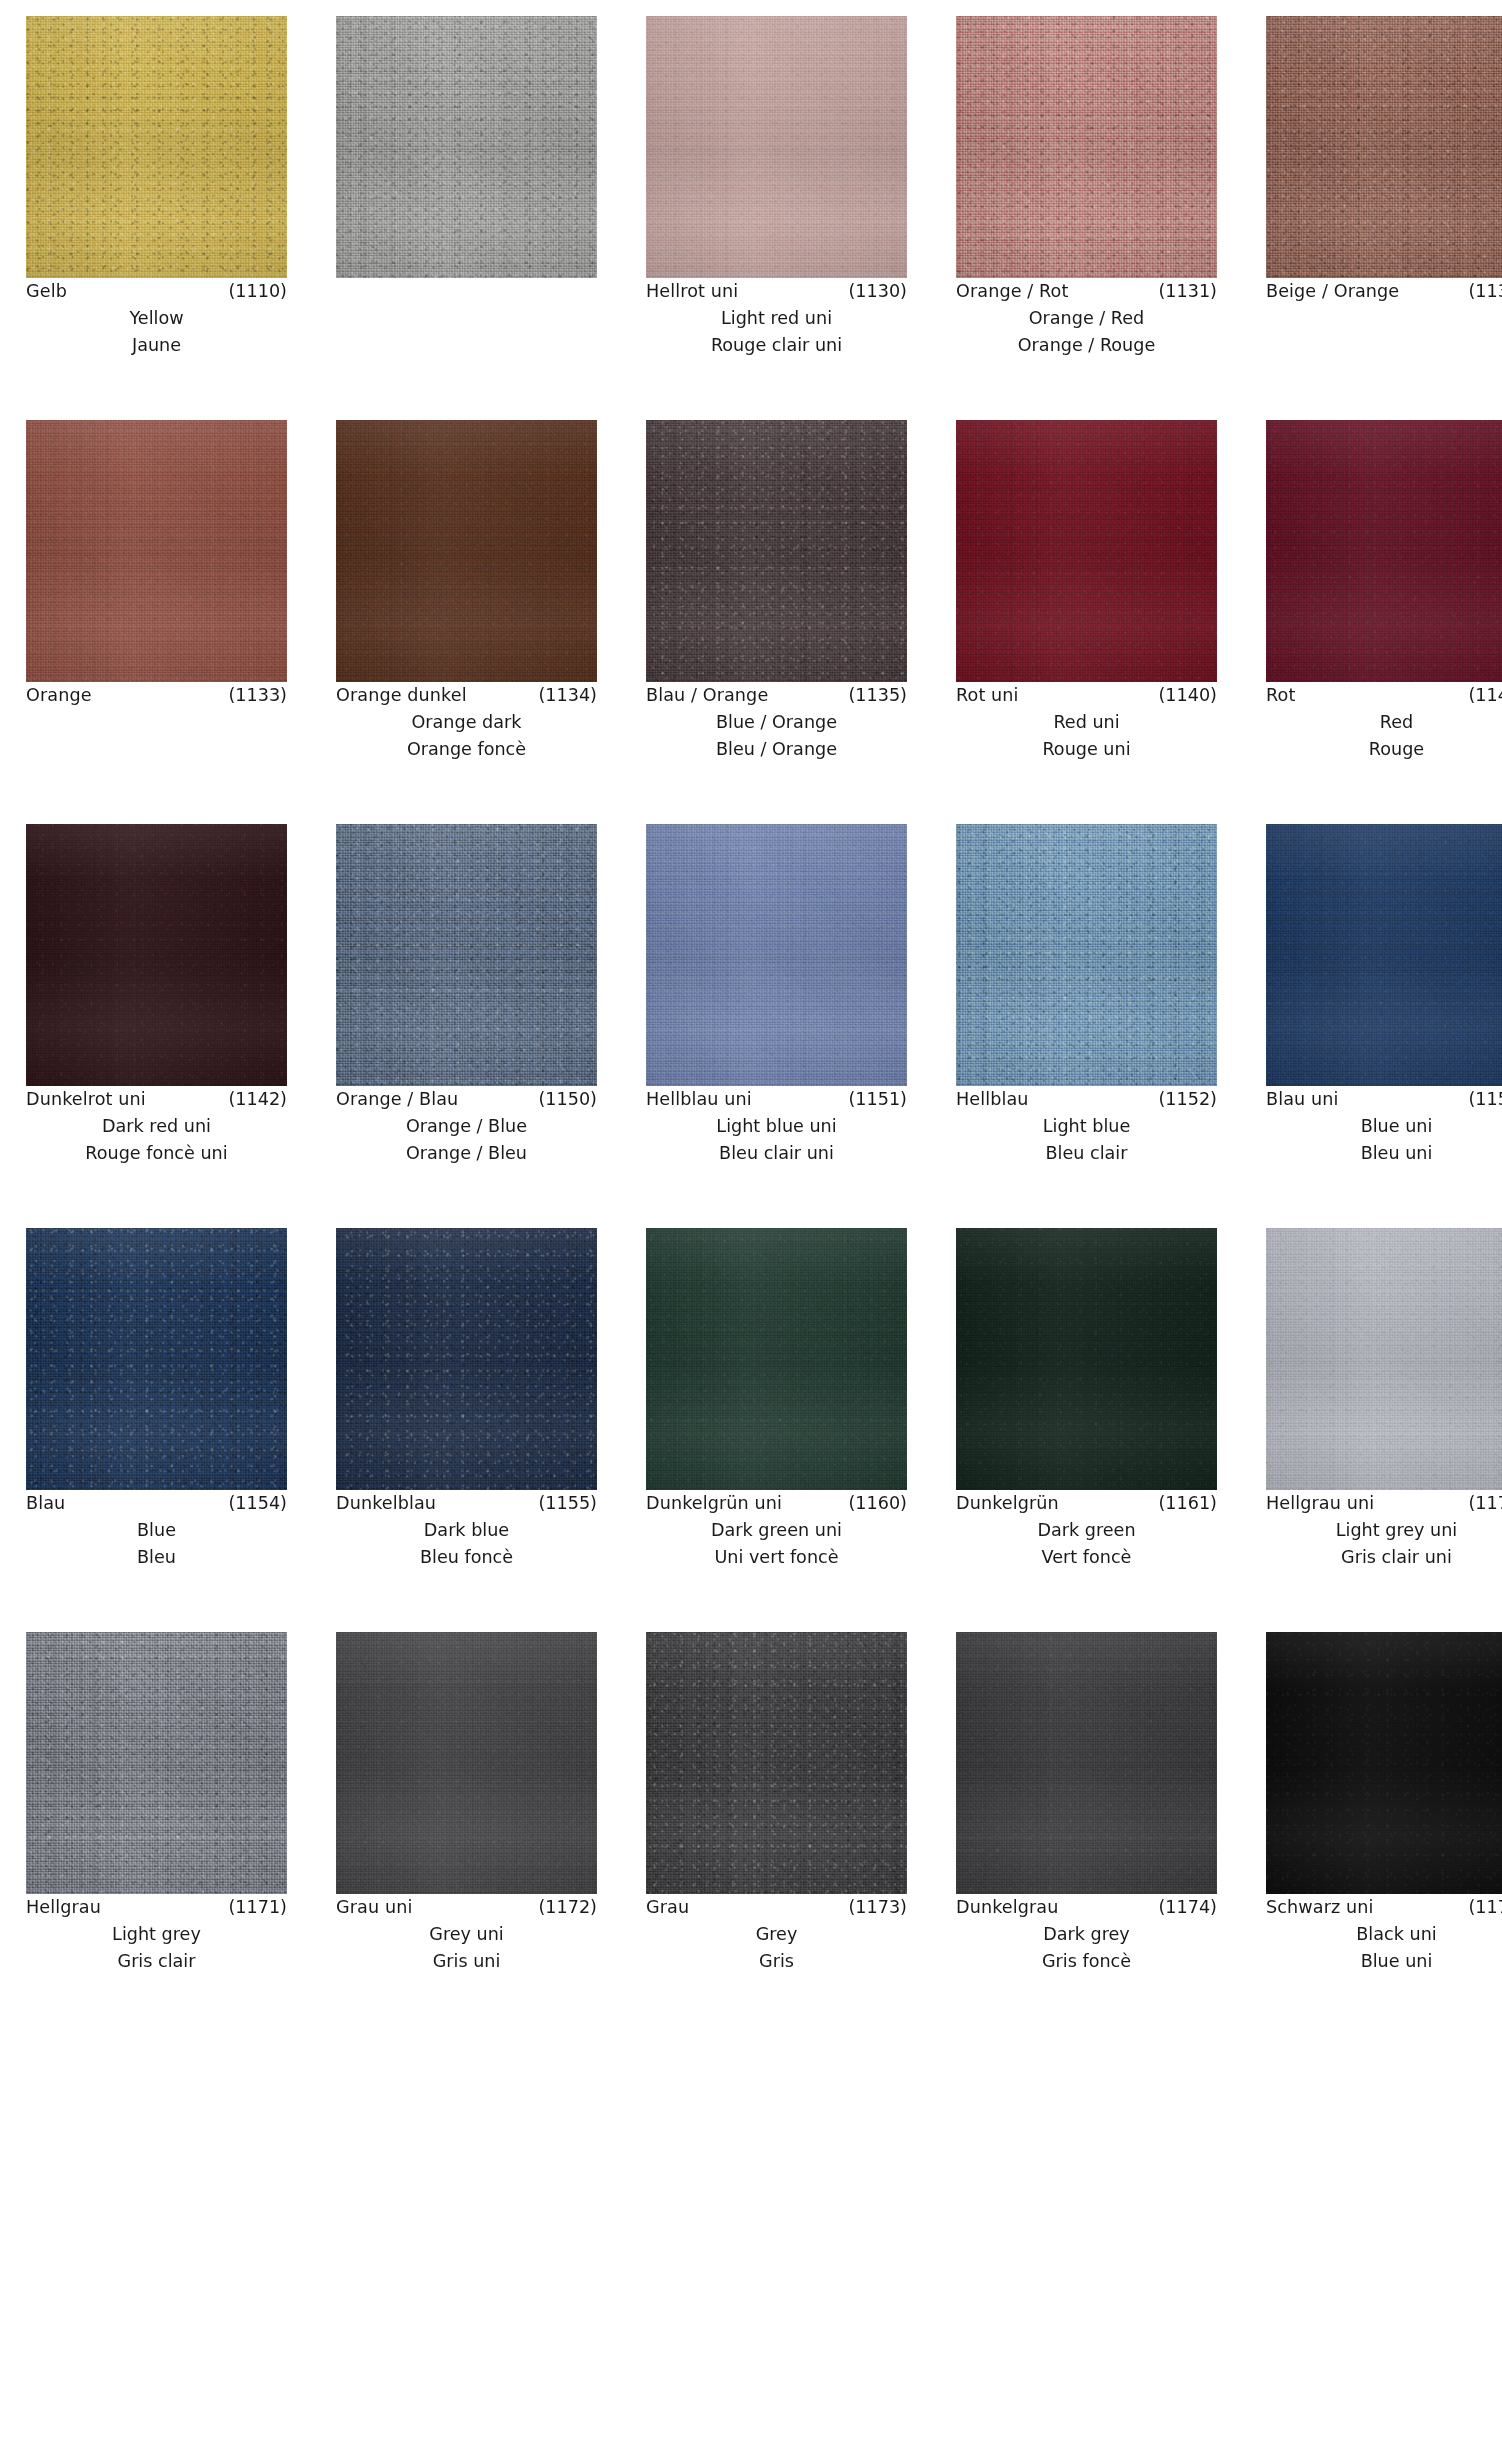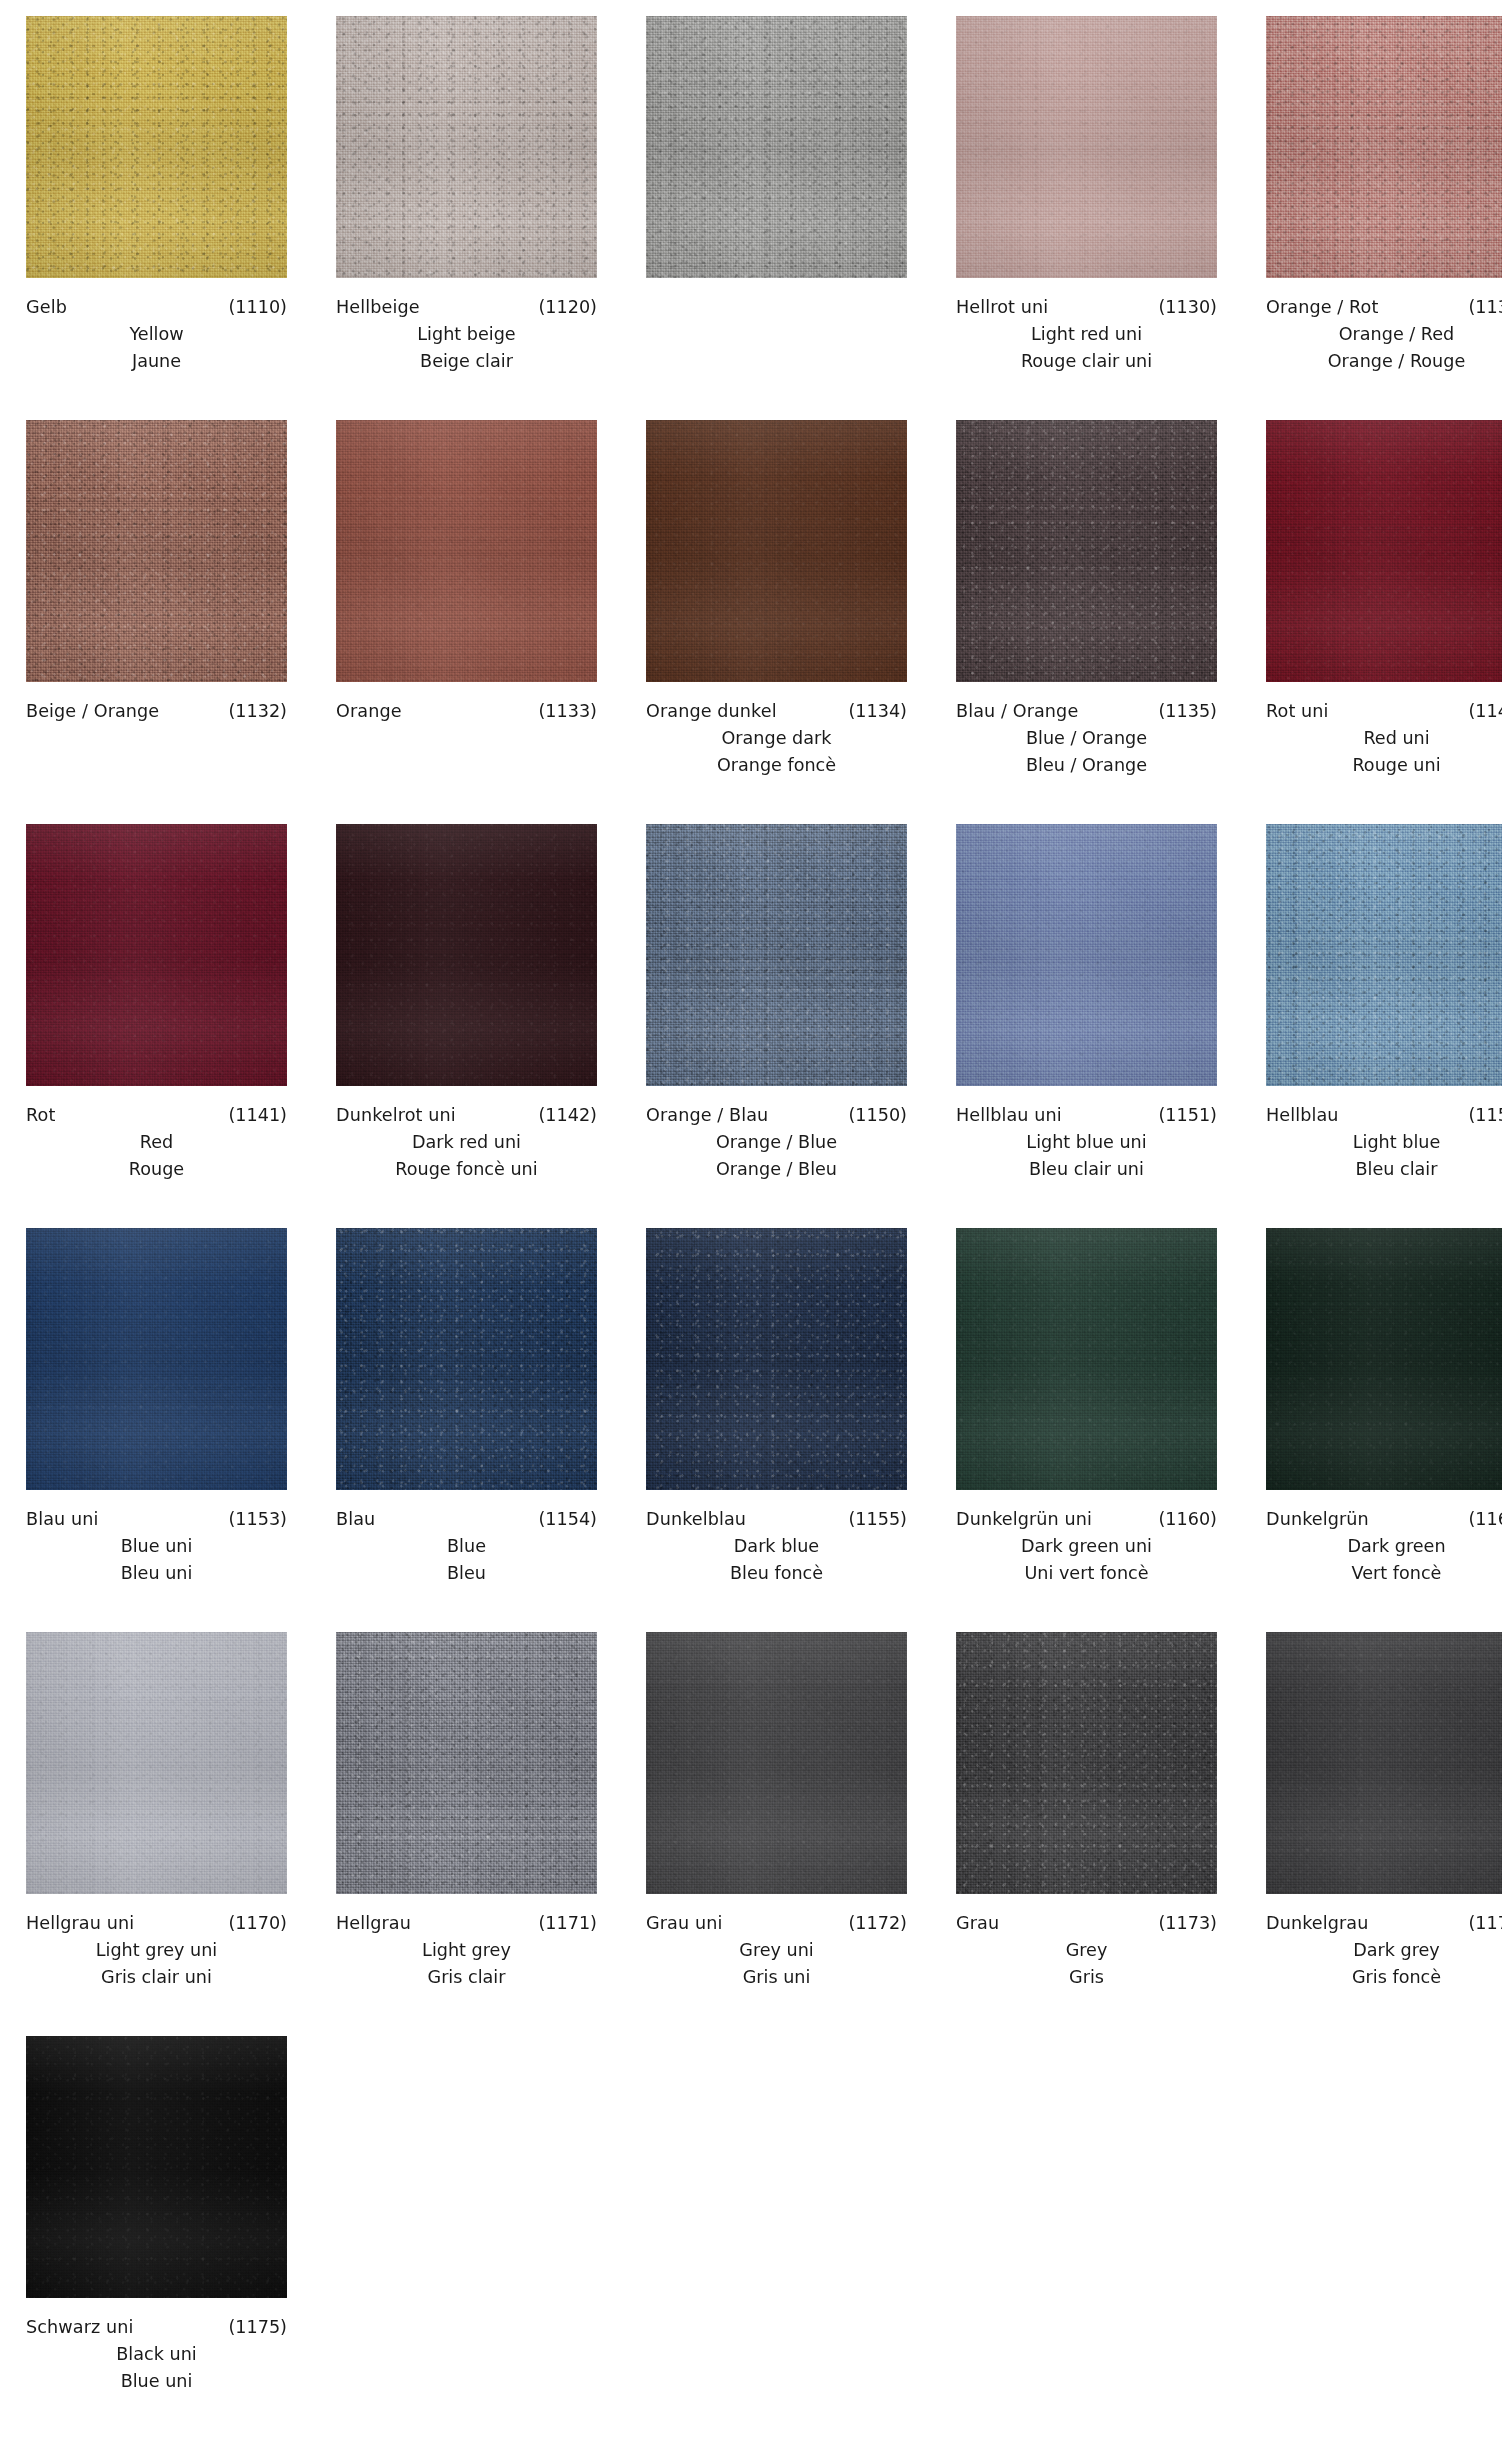--- a/index.html
+++ b/index.html
@@ -106,21 +106,21 @@
     background-image:
       linear-gradient(180deg, rgba(255,255,255,0.07) 0%, rgba(0,0,0,0.00) 22%,
                               rgba(0,0,0,0.05) 52%, rgba(255,255,255,0.04) 78%,
                               rgba(0,0,0,0.06) 100%),
       linear-gradient(90deg, rgba(0,0,0,0.05) 0%, rgba(255,255,255,0.04) 40%,
                              rgba(0,0,0,0.04) 100%);
     pointer-events: none;
   }
 
   .caption {
-    padding-top: 16px;
+    padding-top: 0;
     width: 261px;
   }
 
   .cap-line {
     display: flex;
     justify-content: space-between;
     align-items: baseline;
     font-size: 17.6px;
     line-height: 27px;
     white-space: nowrap;
@@ -149,35 +149,20 @@
         <div class="caption">
           <div class="cap-line">
             <span class="name">Gelb</span>
             <span class="code">(1110)</span>
           </div>
           <div class="cap-sub">Yellow</div>
           <div class="cap-sub">Jaune</div>
         </div>
       </div>
       <div class="swatch-cell">
-        <div class="swatch-chip mottle" style="background-color: rgb(187, 176, 171);">
-          <div class="weave"></div>
-          <div class="speckle" style="background-position: 6.1px 4.4px;"></div>
-          <div class="shade"></div>
-        </div>
-        <div class="caption">
-          <div class="cap-line">
-            <span class="name">Hellbeige</span>
-            <span class="code">(1120)</span>
-          </div>
-          <div class="cap-sub">Light beige</div>
-          <div class="cap-sub">Beige clair</div>
-        </div>
-      </div>
-      <div class="swatch-cell">
         <div class="swatch-chip mottle" style="background-color: rgb(154, 154, 152);">
           <div class="weave"></div>
           <div class="speckle" style="background-position: 12.3px 8.8px;"></div>
           <div class="shade"></div>
         </div>
       </div>
       <div class="swatch-cell">
         <div class="swatch-chip smooth" style="background-color: rgb(192, 160, 156);">
           <div class="weave"></div>
           <div class="speckle" style="background-position: 18.4px 13px;"></div>

